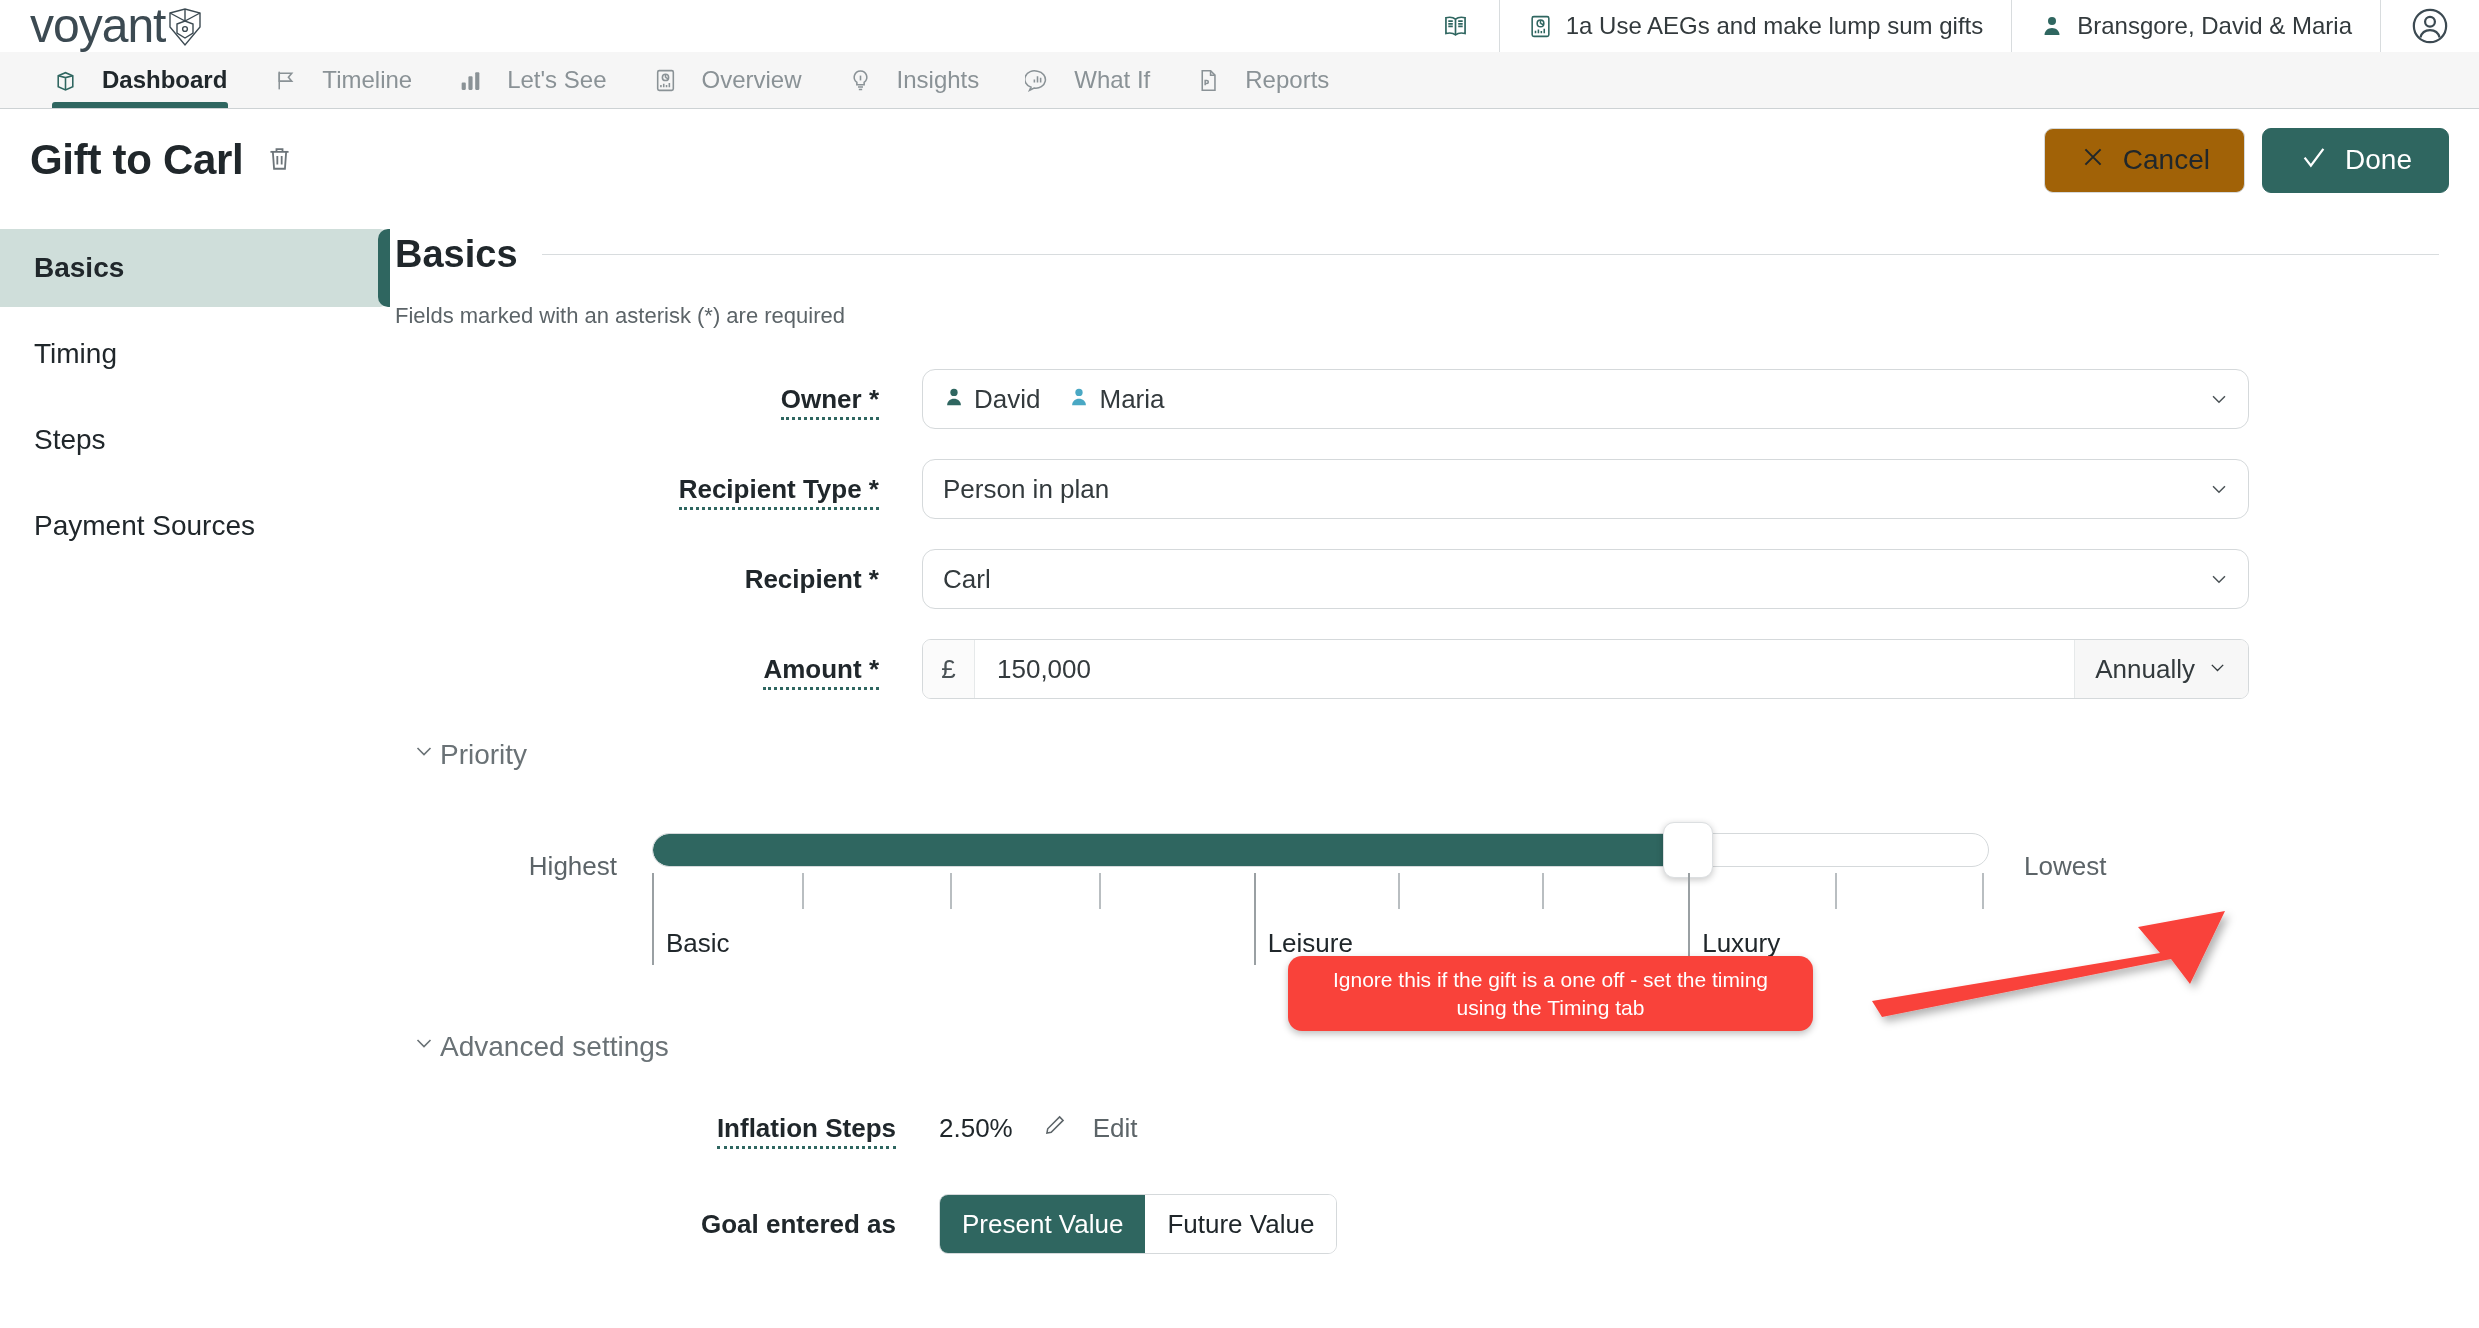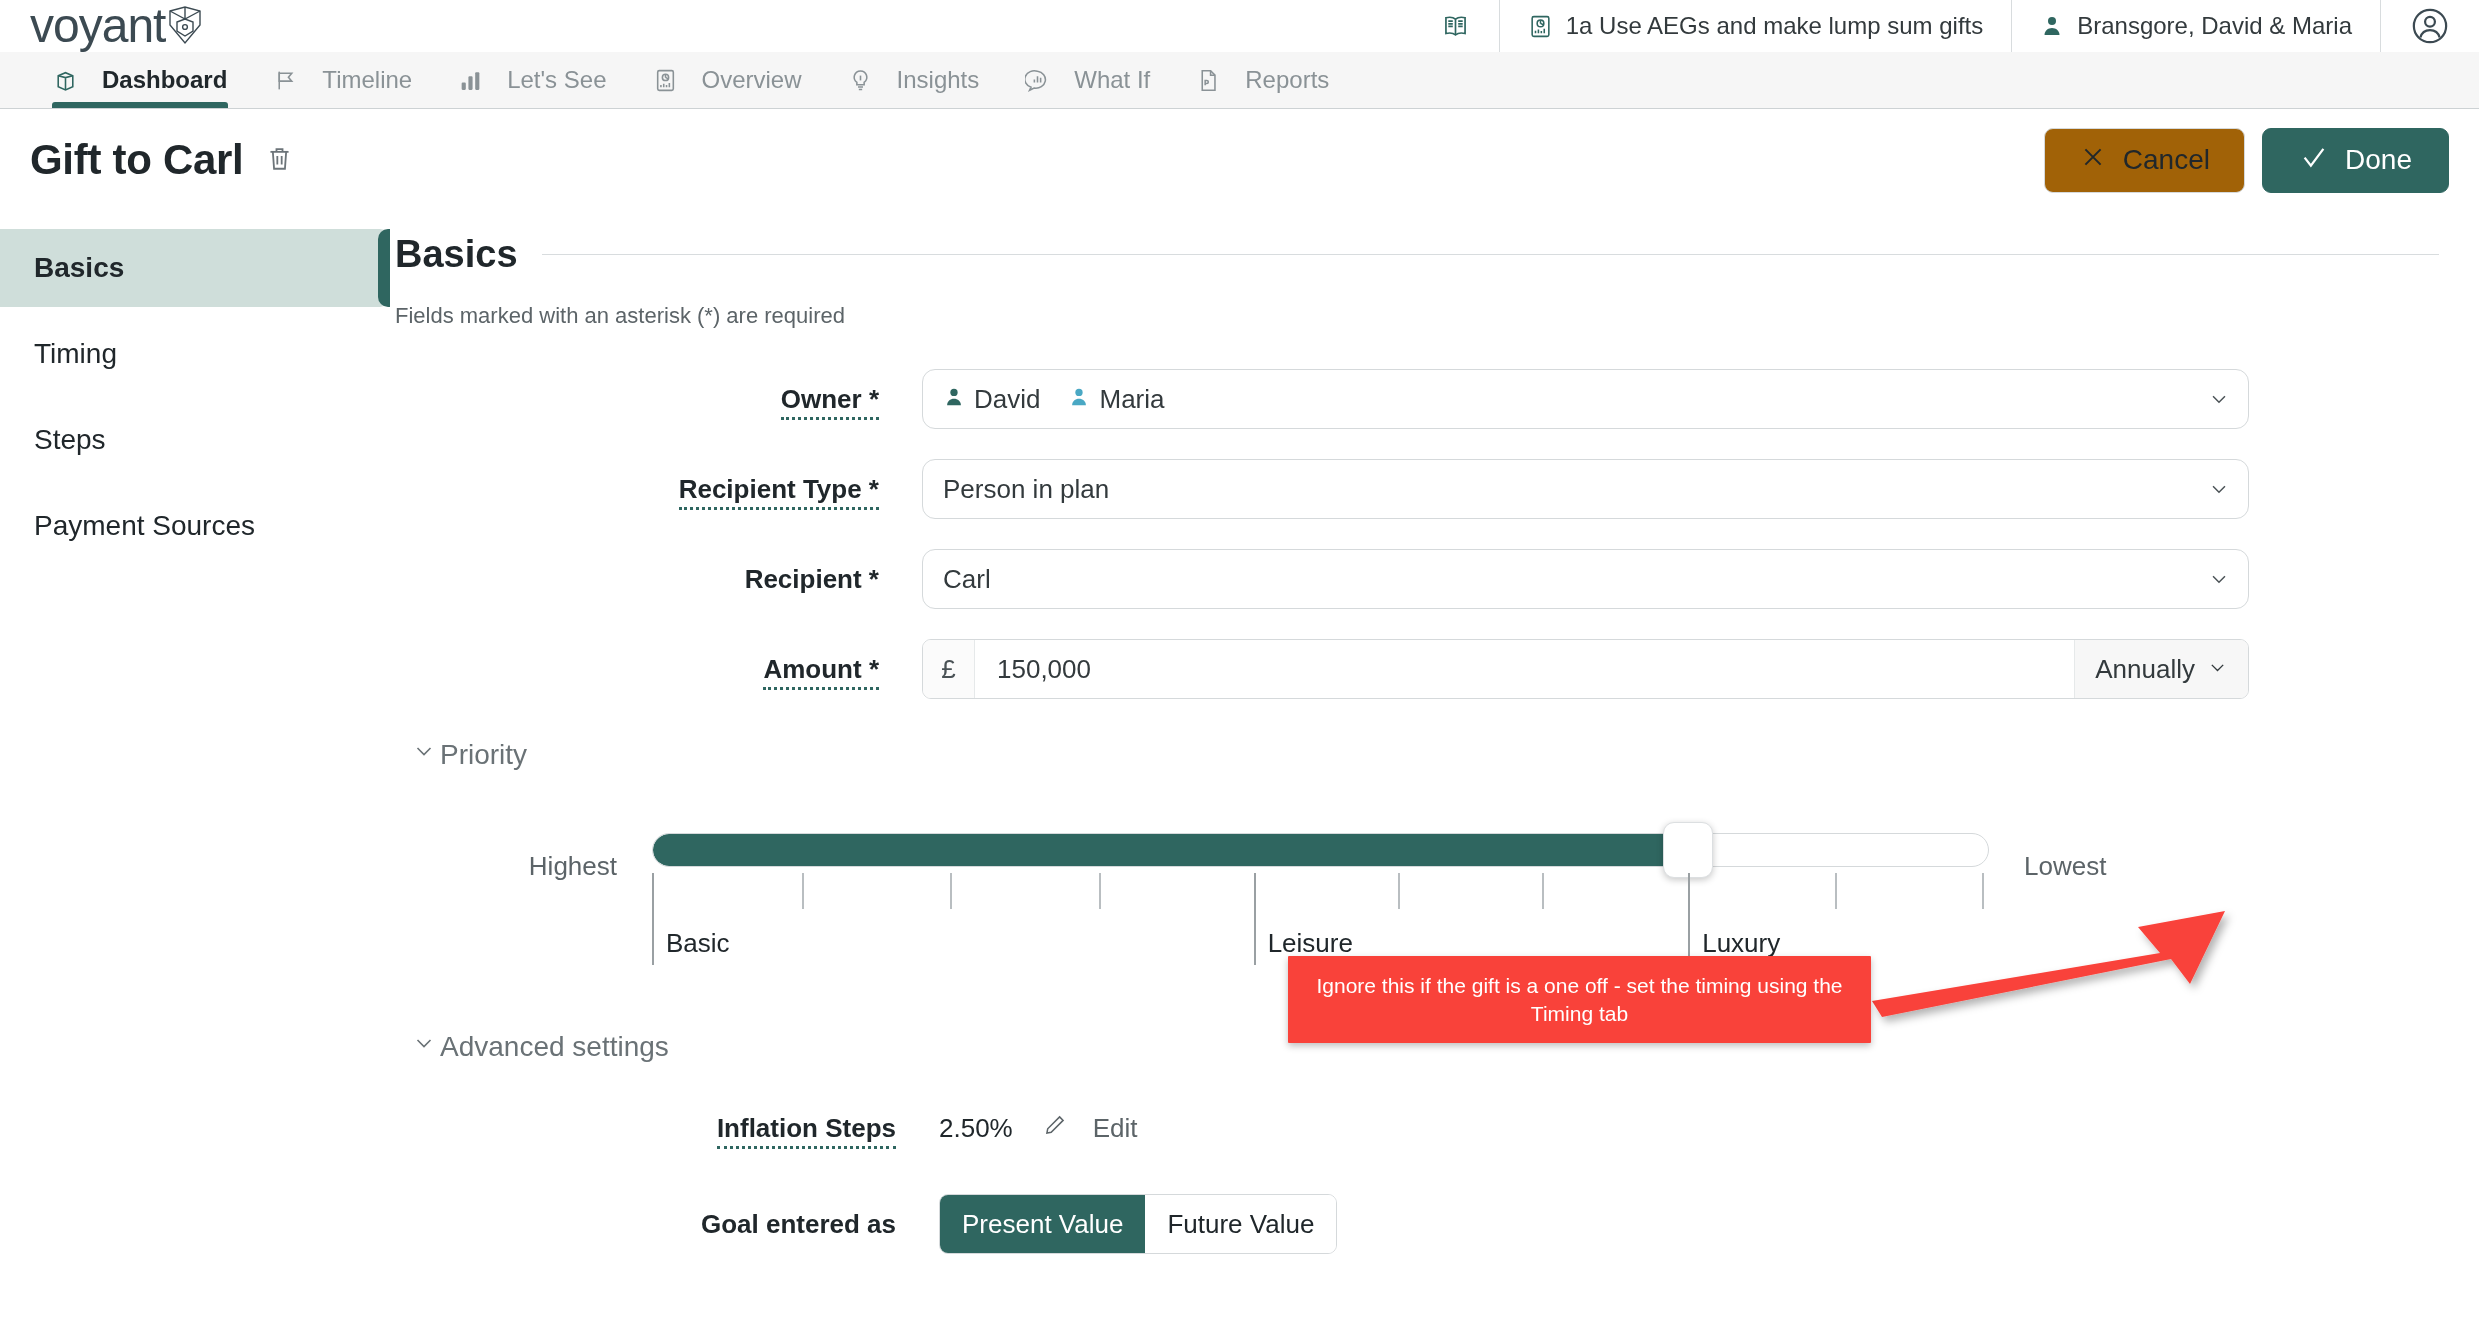--- a/index.html
+++ b/index.html
@@ -11,21 +11,21 @@
     overflow: hidden;
   }
 
   
   .topbar {
     height: 52px;
     display: flex; align-items: center;
     background: #ffffff;
     padding: 0 0 0 30px;
   }
-  .logo-wrap { display: flex; align-items: center; gap: 2px; }
+  .logo-wrap { display: flex; align-items: flex-end; gap: 2px; }
   .logo-text {
     font-size: 48px; font-weight: 400; letter-spacing: -1px;
     color: #3c4a52; line-height: 1;
     font-family: "Liberation Sans", sans-serif;
   }
   .logo-mark { width: 36px; height: 40px; margin-bottom: 3px; }
 
   .topbar-right { margin-left: auto; display: flex; align-items: stretch; height: 52px; }
   .tb-cell {
     display: flex; align-items: center; gap: 13px;
@@ -238,27 +238,27 @@
   .tg-btn {
     display: flex; align-items: center; padding: 0 22px;
     font-size: 26px; cursor: pointer; background: #ffffff; color: #20272b;
   }
   .tg-btn.sel { background: #2f6660; color: #ffffff; }
 
   
   .callout {
     position: absolute;
     left: 898px; top: 745px;
-    width: 583px;
+    width: 525px;
     background: #f9423a;
     color: #ffffff;
     font-size: 21px; line-height: 1.32;
     text-align: center;
-    padding: 16px 22px;
-    border-radius: 1px;
+    padding: 10px 22px;
+    border-radius: 14px;
     box-shadow: 0 3px 7px rgba(0,0,0,.25);
     z-index: 30;
   }
   .arrow-svg { position: absolute; left: 0; top: 0; pointer-events: none; z-index: 29; }
 </style>
 </head>
 <body>
 
 <div class="topbar">
   <div class="logo-wrap">

